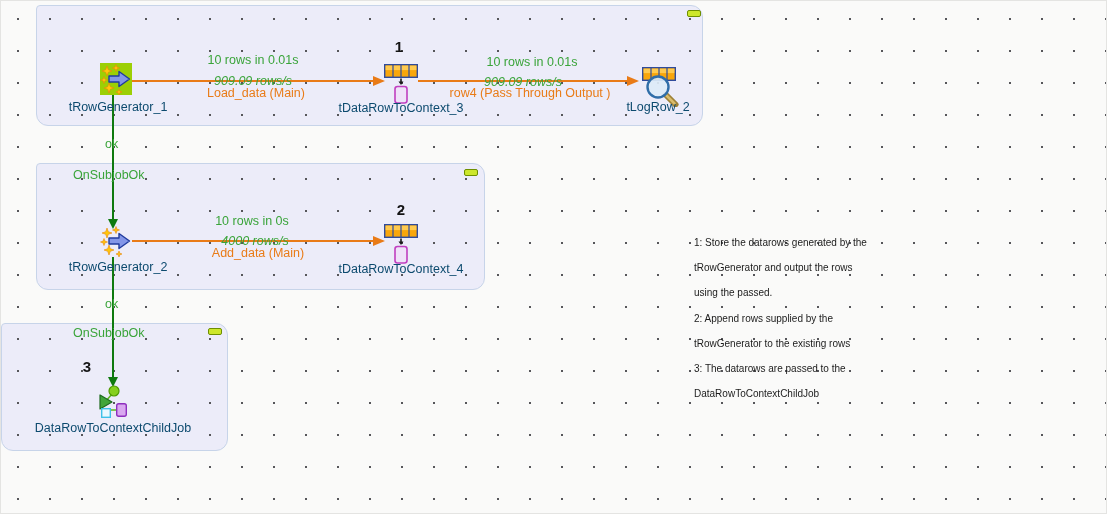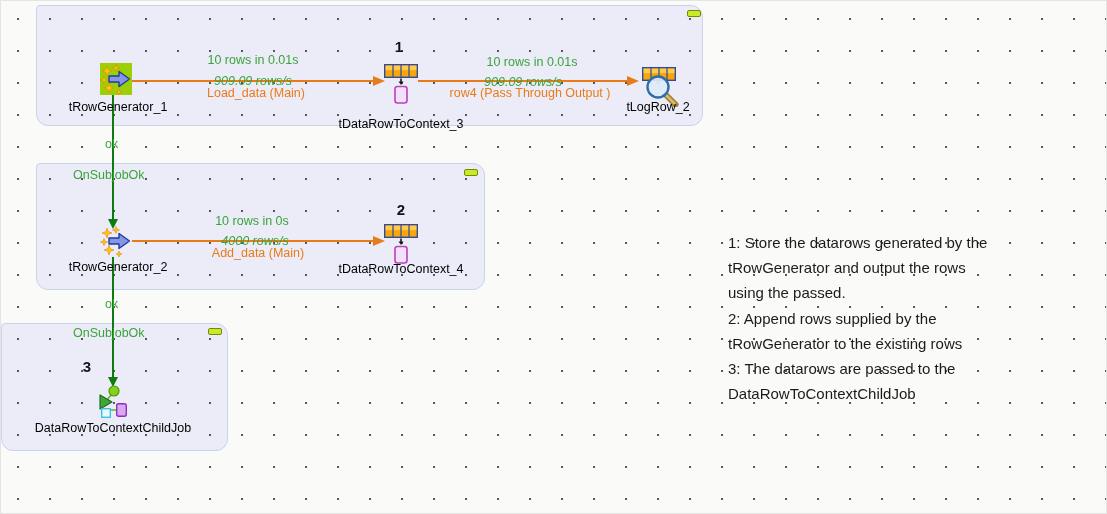--- a/index.html
+++ b/index.html
@@ -23,25 +23,25 @@
   .vline{width:2px;background:#0F7A0F;}
   .arr-right{width:0;height:0;border-top:5px solid transparent;border-bottom:5px solid transparent;
              border-left:12px solid #E97B17;}
   .arr-down{width:0;height:0;border-left:5px solid transparent;border-right:5px solid transparent;
             border-top:10px solid #0F7A0F;}
 
   .lbl{position:absolute;z-index:4;white-space:nowrap;font-size:12.5px;line-height:14px;}
   .green{color:#3AA43A;}
   .rate{color:#3AA43A;font-style:italic;}
   .orange{color:#E97B17;}
-  .comp-lbl{color:#000000;transform:translateX(-50%);}
+  .comp-lbl{color:#0c4a6e;transform:translateX(-50%);}
   .badge{position:absolute;z-index:4;font-size:15px;font-weight:600;color:#141414;transform:translateX(-50%);}
   .ctr{transform:translateX(-50%);}
 
-  .note{position:absolute;z-index:4;left:727px;width:330px;color:#1B1B1B;font-size:15px;line-height:25px;}
+  .note{position:absolute;z-index:4;left:693px;width:330px;color:#1B1B1B;font-size:10px;line-height:25px;}
   #note1{top:229px;} #note2{top:305px;} #note3{top:355px;}
 
   .icon-wrap{position:absolute;z-index:3;}
 </style>
 </head>
 <body>
 
 <div id="stage">
 
   <div class="subjob" id="box1"></div>
@@ -82,21 +82,21 @@
   <div class="icon-wrap" style="left:383px;top:63px;width:34px;height:40px;">
     <svg width="34" height="40" viewBox="0 0 34 40">
       <rect x="0.7" y="0.7" width="32.6" height="12.6" fill="#F9A60A" stroke="#2F4B9B" stroke-width="1.4"></rect>
       <rect x="1.6" y="1.6" width="30.8" height="4.5" fill="#FFCE55" opacity="0.9"></rect>
       <path d="M9 1 V13 M17 1 V13 M25 1 V13" stroke="#2F4B9B" stroke-width="1.2"></path>
       <rect x="16.2" y="14.5" width="1.6" height="3.5" fill="#1A1A1A"></rect>
       <polygon points="14.5,17.5 19.5,17.5 17,21" fill="#1A1A1A"></polygon>
       <rect x="11" y="22.5" width="12" height="16.5" rx="2.5" fill="#EFE2F9" stroke="#C03FC0" stroke-width="1.6"></rect>
     </svg>
   </div>
-  <div class="lbl comp-lbl" style="left:400px;top:100px;margin-top:16px;">tDataRowToContext_3</div>
+  <div class="lbl comp-lbl" style="left:400px;top:100px;">tDataRowToContext_3</div>
 
   <div class="lbl green ctr" style="left:531px;top:54px;">10 rows in 0.01s</div>
   <div class="lbl rate ctr" style="left:522px;top:74px;">909.09 rows/s</div>
   <div class="lbl orange ctr" style="left:529px;top:85px;">row4 (Pass Through Output )</div>
 
   <div class="icon-wrap" style="left:640px;top:64px;width:40px;height:42px;">
     <svg width="40" height="42" viewBox="0 0 40 42">
       <rect x="1.7" y="2.7" width="32.6" height="12.6" fill="#F9A60A" stroke="#2F4B9B" stroke-width="1.4"></rect>
       <rect x="2.6" y="3.6" width="30.8" height="4.5" fill="#FFCE55" opacity="0.9"></rect>
       <path d="M10 3 V15 M18 3 V15 M26 3 V15" stroke="#2F4B9B" stroke-width="1.2"></path>

